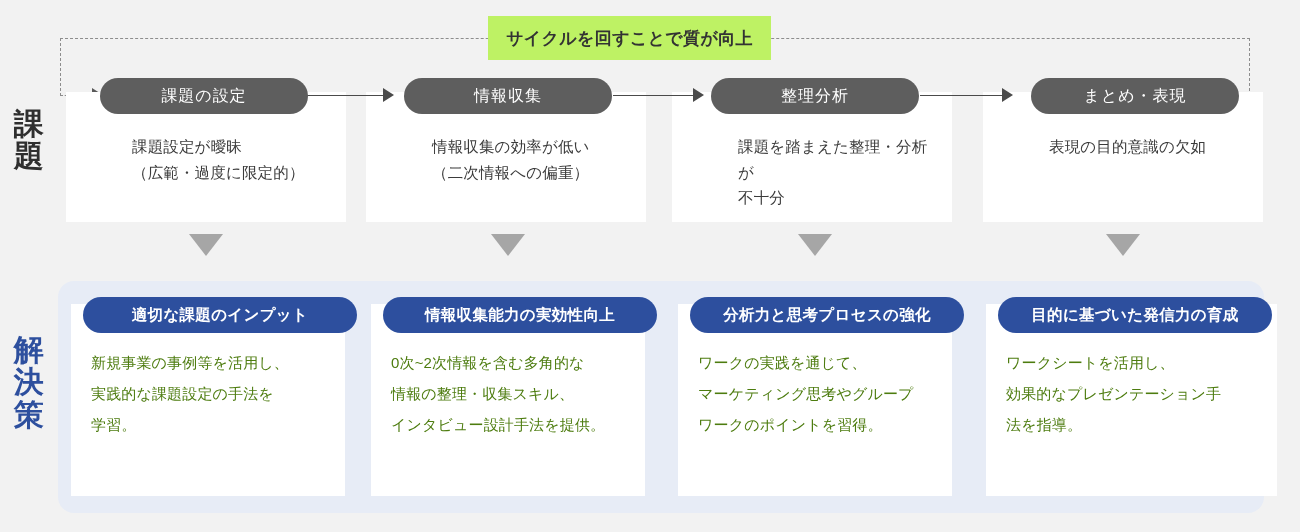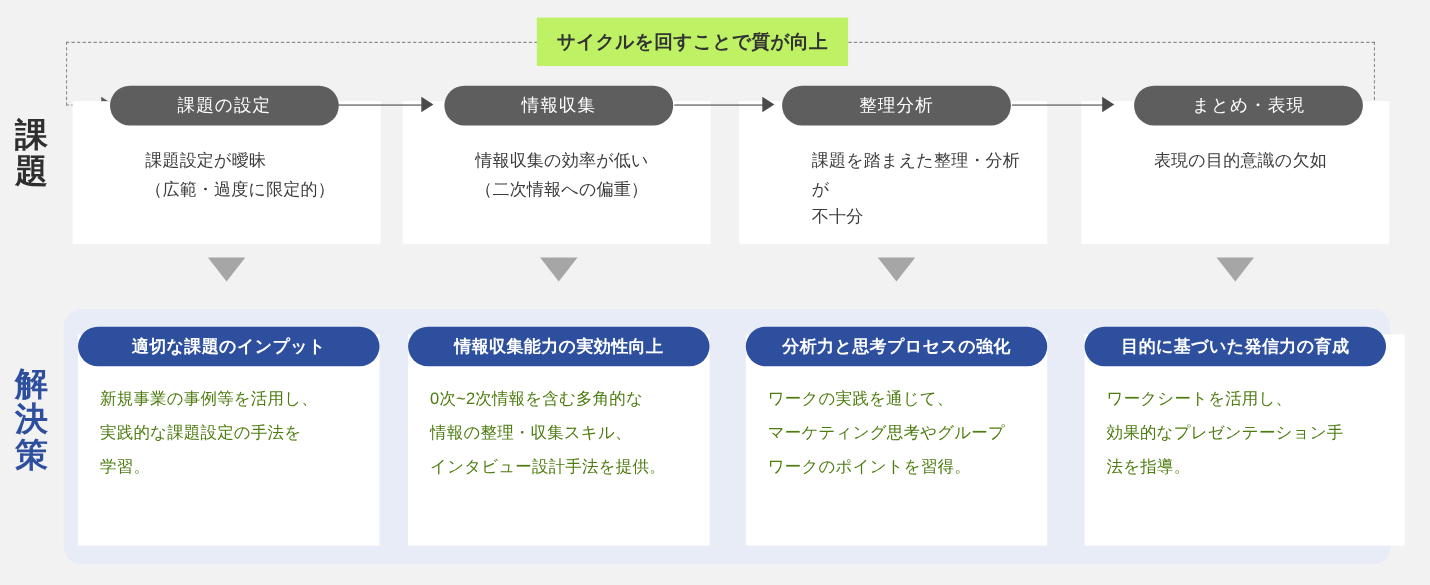--- a/index.html
+++ b/index.html
@@ -199,20 +199,21 @@
     height: 36px;
     background: #2d4f9e;
     border-radius: 18px;
     color: #ffffff;
     display: flex;
     align-items: center;
     justify-content: center;
     font-size: 15.5px;
     font-weight: 700;
     letter-spacing: 0.02em;
+    margin-left: 12px;
   }
 </style>
 </head>
 <body>
 
 <div class="stage">
 
   <div class="side-label" id="side-label-kadai">
     <span>課</span>
     <span>題</span>

